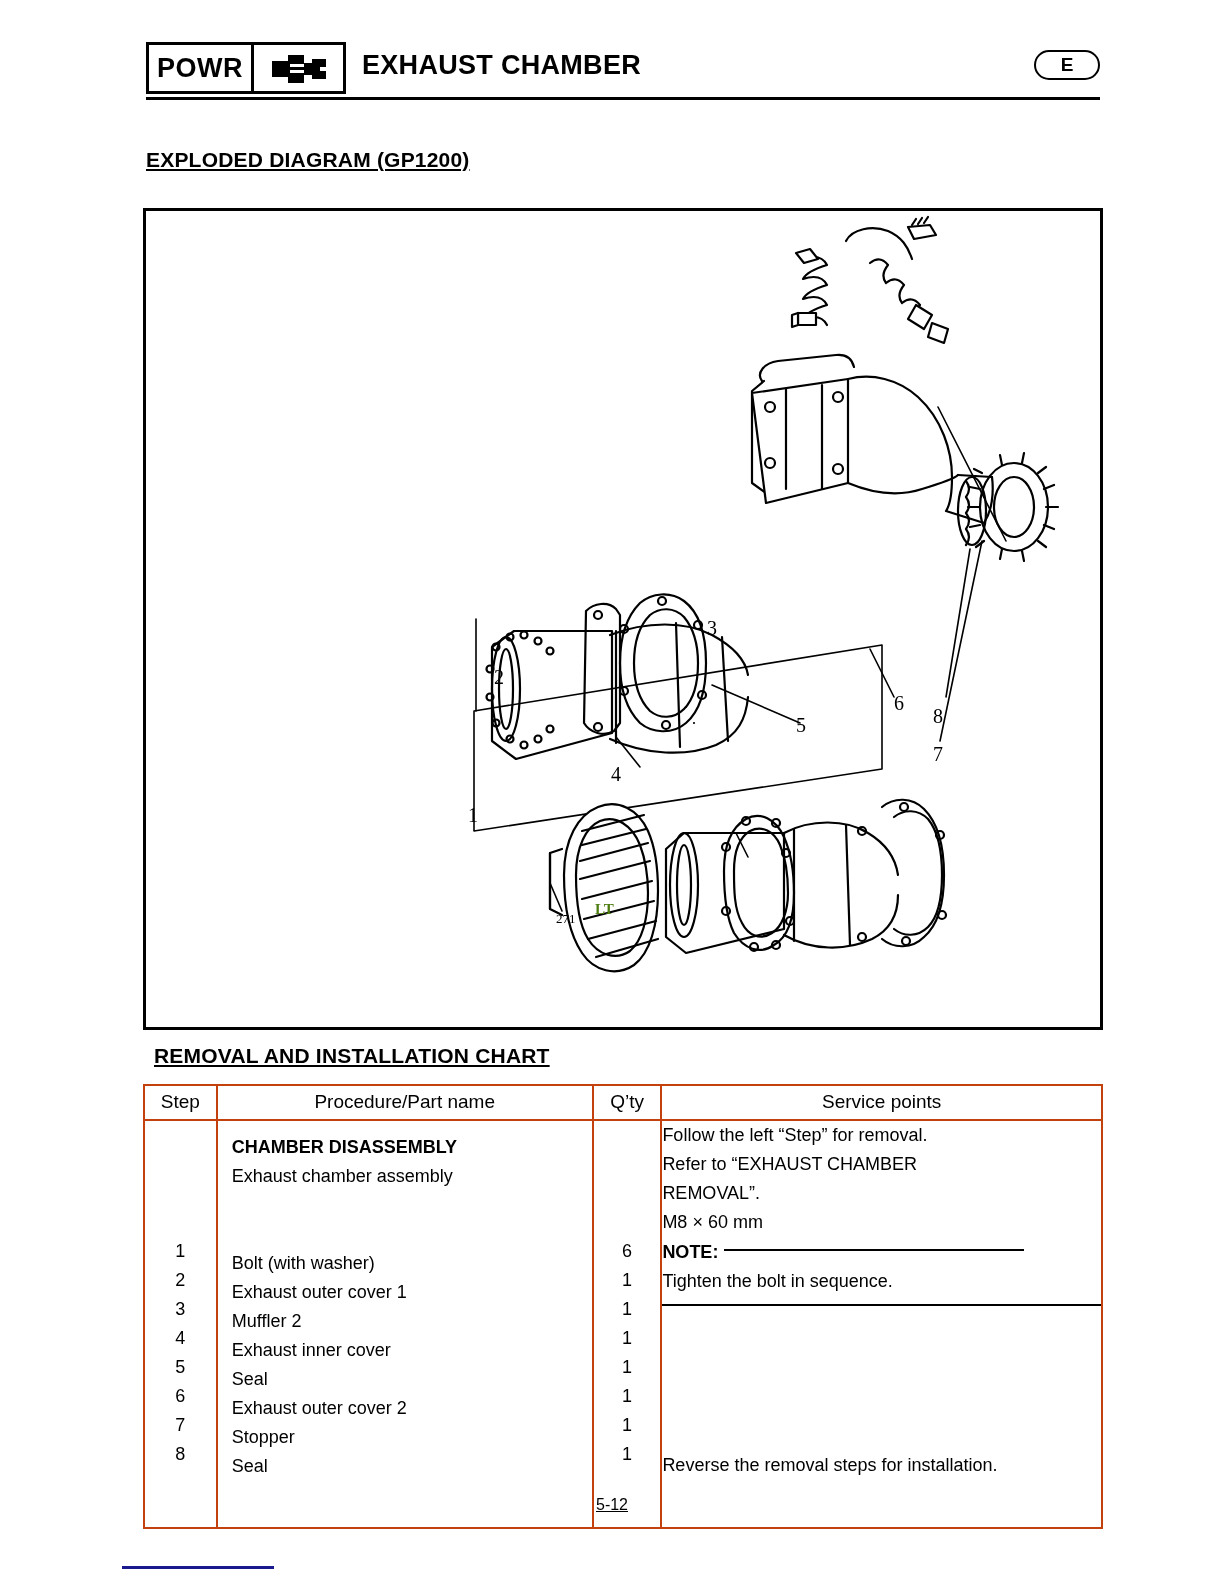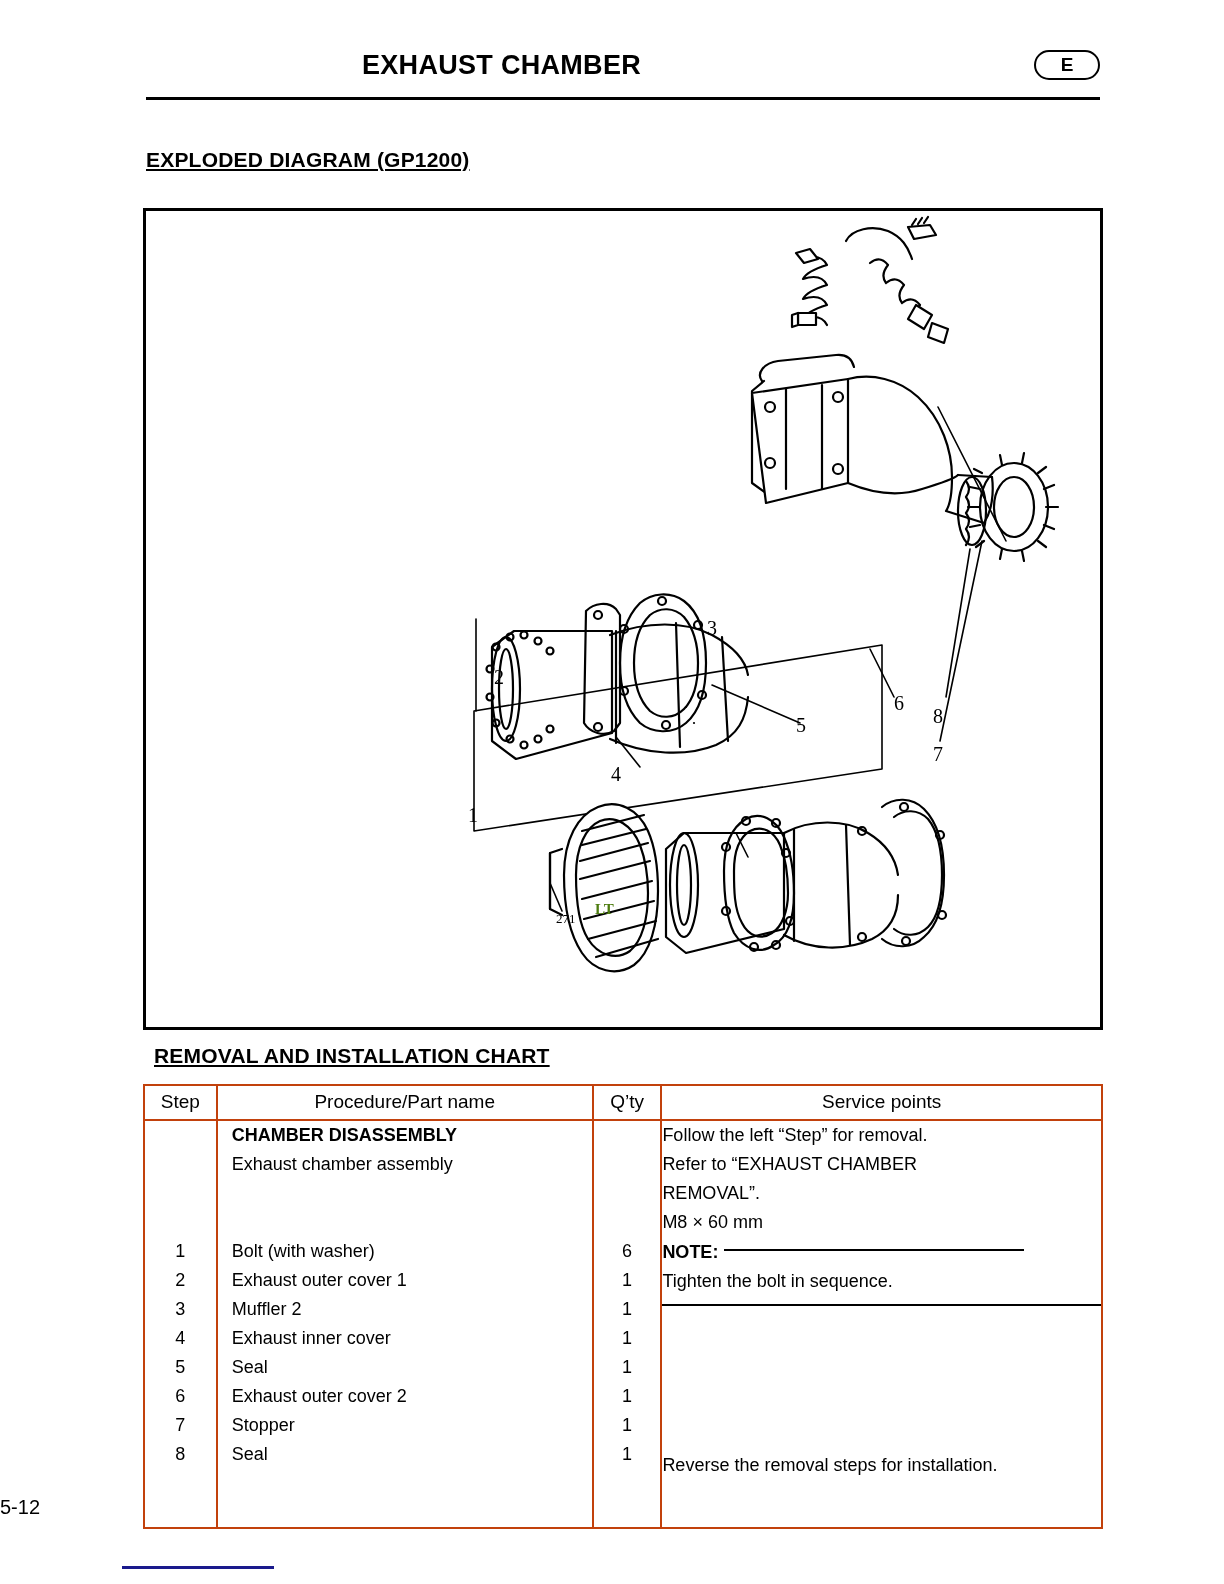--- a/index.html
+++ b/index.html
@@ -156,21 +156,21 @@
   }
   .col-step { width: 72px; }
   .col-proc { width: 372px; }
   .col-qty  { width: 68px; }
   .col-svc  { width: 436px; }
 
   .cell-step, .cell-qty { text-align: center; }
   .rowtxt {
     height: 29px;
     line-height: 29px;
-    padding: 0 0 0 14px;
+    padding: 12px 0 0 14px;
     white-space: nowrap;
   }
   .rowtxt.center { padding: 0; text-align: center; }
   .bold { font-weight: bold; }
 
   .svc-pad { padding: 0 12px; }
   .svc-line { line-height: 29px; white-space: nowrap; }
   .note-label {
     font-weight: bold;
     display: inline-block;
@@ -189,36 +189,48 @@
     height: 2px;
     background: #000;
     margin: 8px 0 0 0;
   }
 
   .page-num {
     position: absolute;
     left: 0;
     right: 0;
     top: 1496px;
-    text-align: left;
-    font-size: 20px;
+    text-align: center;
+    font-size: 16px;
+    text-decoration: underline;
   }
   .bottom-mark {
     position: absolute;
     left: 122px;
     top: 1566px;
     width: 152px;
     height: 3px;
     background: #1a1a8c;
   }
 </style>
 </head>
 <body>
 
 <div class="header">
+  <div class="powr-box">
+    <div class="powr-label">POWR</div>
+    <div class="powr-divider"></div>
+    <div class="powr-icon">
+      <svg width="62" height="34" viewBox="0 0 62 34">
+        <path d="M4 10 h16 v-6 h16 v8 h8 v-4 h14 v8 h-6 v4 h6 v8 h-14 v-4 h-8 v8 h-16 v-6 h-16 z" fill="#000"></path>
+        <rect x="22" y="13" width="14" height="3" fill="#fff"></rect>
+        <rect x="22" y="19" width="14" height="3" fill="#fff"></rect>
+      </svg>
+    </div>
+  </div>
   <div class="header-title">EXHAUST CHAMBER</div>
   <div class="lang-badge">E</div>
   <div class="header-rule"></div>
 </div>
 
 <div class="section-title" id="exploded-title">EXPLODED DIAGRAM (GP1200)</div>
 
 <div class="diagram-box">
 
   <svg width="954" height="816" viewBox="0 0 954 816">

